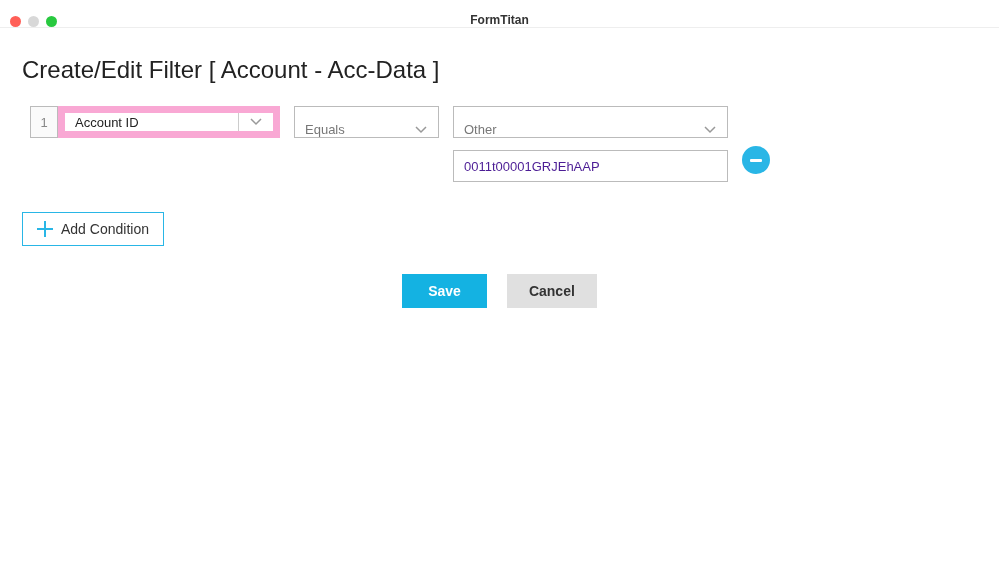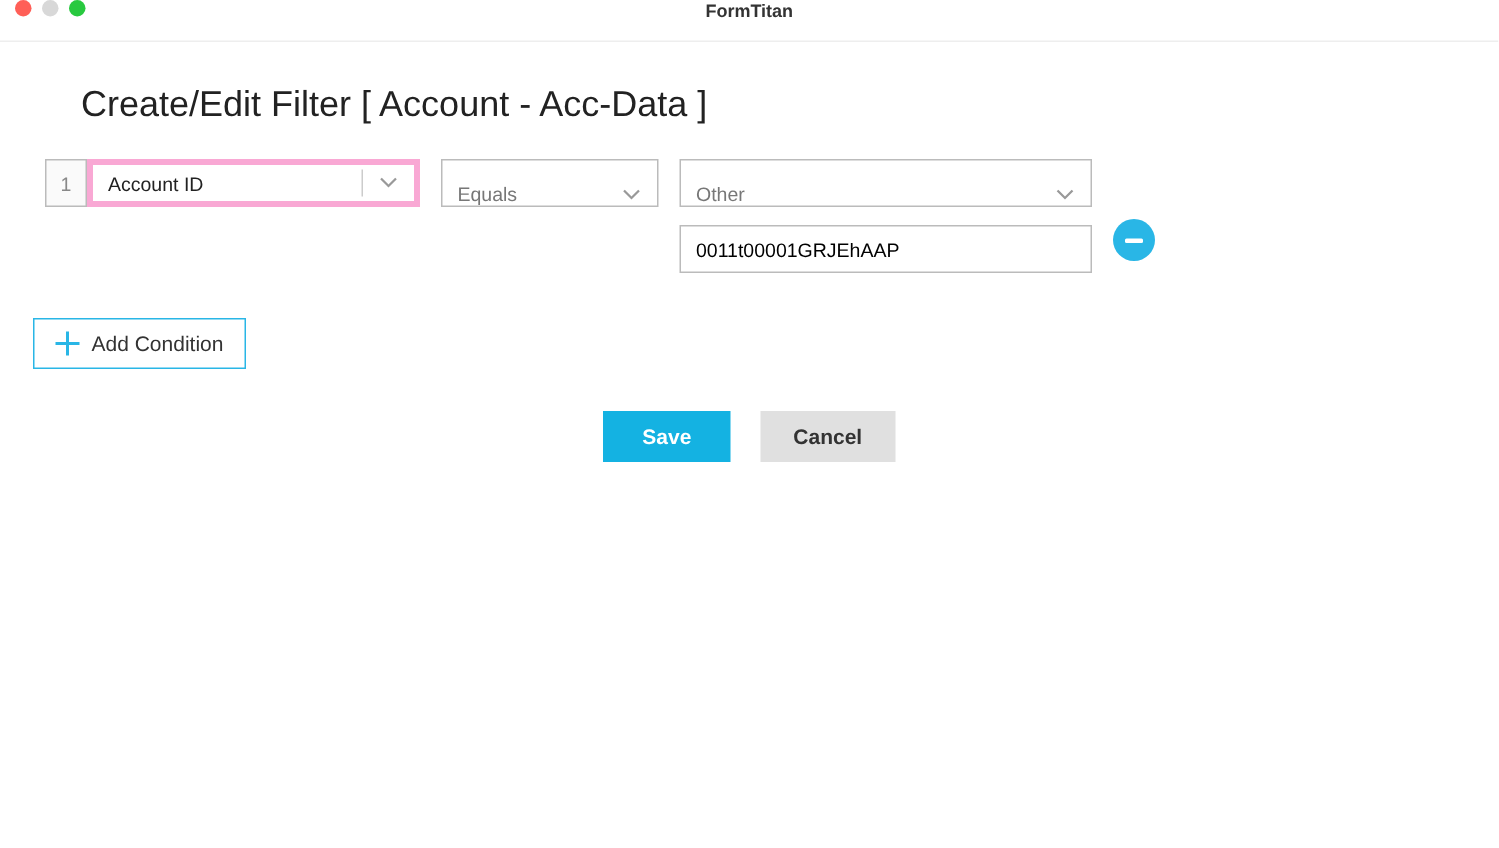--- a/index.html
+++ b/index.html
@@ -10,21 +10,21 @@
     body {
       font-family: -apple-system, BlinkMacSystemFont, "Segoe UI", Arial, sans-serif;
       background: #fff;
       width: 999px;
       height: 565px;
       overflow: hidden;
     }
     .titlebar {
       height: 28px;
       display: flex;
-      align-items: flex-start;
+      align-items: flex-end;
       padding: 0 10px;
       position: relative;
       border-bottom: 1px solid #eee;
     }
     .traffic-lights {
       display: flex;
       gap: 7px;
       align-items: center;
     }
     .tl-dot {
@@ -44,21 +44,20 @@
       color: #333;
     }
     .content {
       padding: 28px 22px;
     }
     .page-heading {
       font-size: 24px;
       font-weight: 400;
       color: #222;
       margin-bottom: 22px;
-      margin-left: 32px;
     }
     .condition-row {
       display: flex;
       align-items: flex-start;
       gap: 14px;
       margin-left: 8px;
     }
     .index-cell {
       width: 28px;
       height: 32px;
@@ -66,21 +65,21 @@
       display: flex;
       align-items: center;
       justify-content: center;
       font-size: 13px;
       color: #888;
       background: #fafafa;
     }
     .field-dropdown {
       width: 222px;
       height: 32px;
-      border: 4px solid #f9a8d4;
+      border: 7px solid #f9a8d4;
       display: flex;
       align-items: center;
       padding: 0 10px;
       position: relative;
       margin-left: -14px;
       background: #fff;
     }
     .field-dropdown .field-text {
       font-size: 13px;
       color: #222;
@@ -124,21 +123,21 @@
       display: flex;
       flex-direction: column;
       gap: 12px;
     }
     .value-input {
       width: 275px;
       height: 32px;
       border: 1px solid #bbb;
       padding: 0 10px;
       font-size: 13px;
-      color: #000000;
+      color: #4c1d95;
       outline: none;
       font-family: inherit;
     }
     .remove-btn {
       width: 28px;
       height: 28px;
       border-radius: 50%;
       background: #29b6e6;
       display: flex;
       align-items: center;

